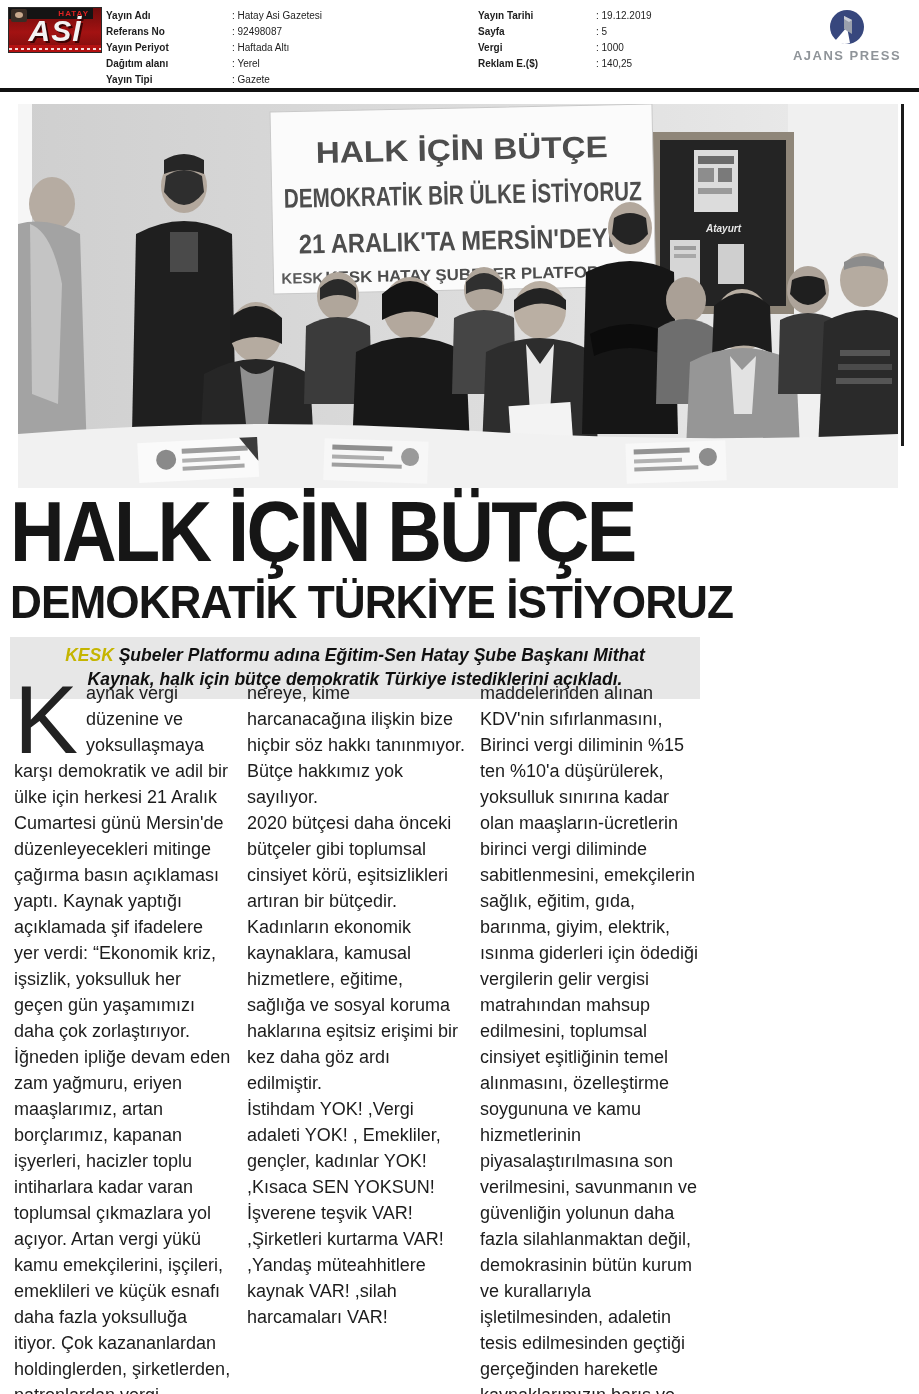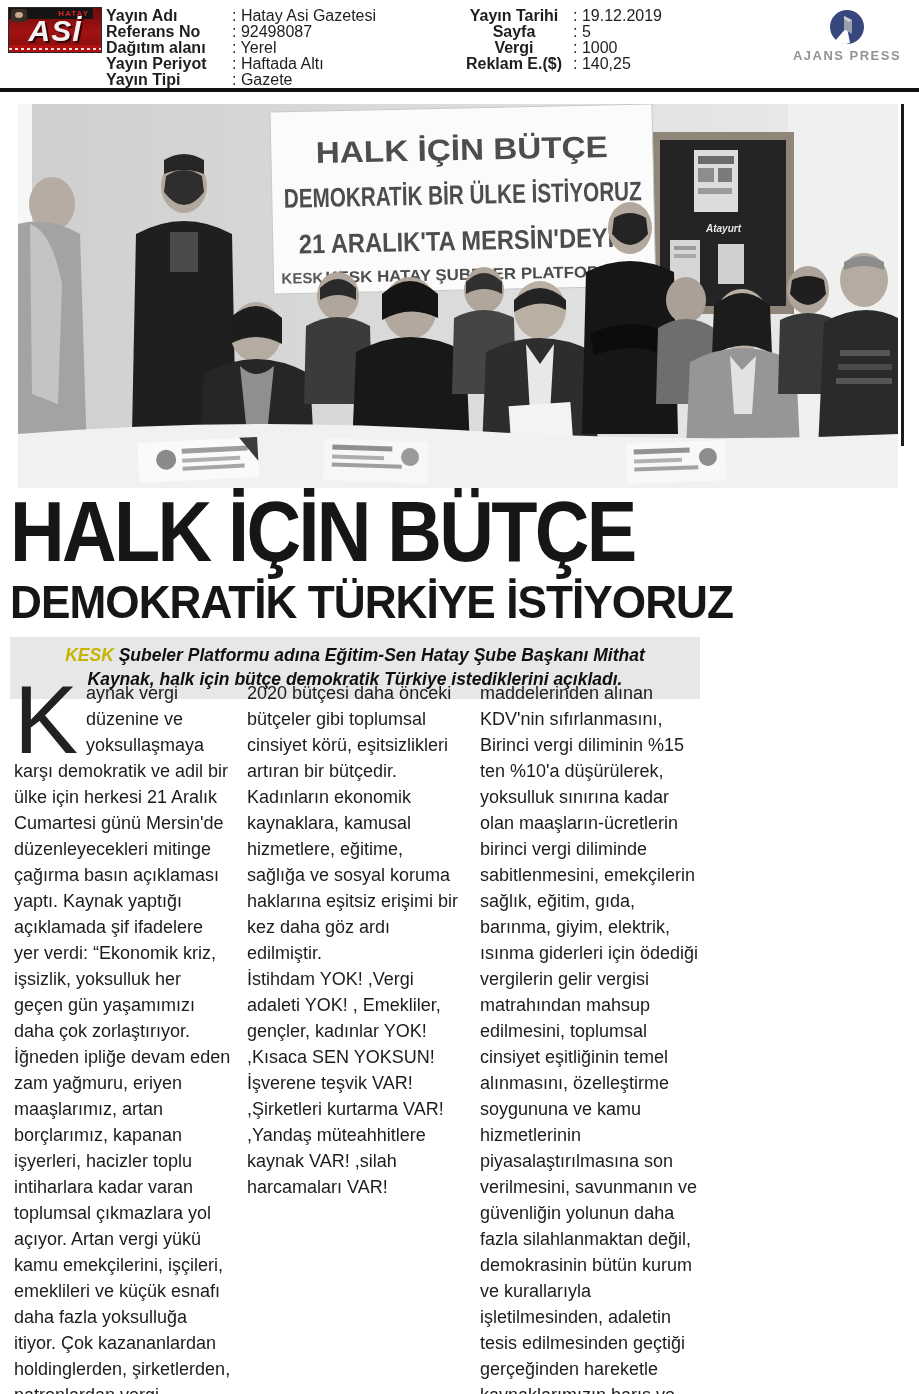--- a/index.html
+++ b/index.html
@@ -12,23 +12,23 @@
             background:linear-gradient(180deg,#6e0c0c 0%,#a31212 55%,#7c0d0d 100%);
             border:1px solid #2a2a2a;box-sizing:border-box;overflow:hidden;}
   .asi-top{position:absolute;left:0;top:0;right:8px;height:11px;background:#141414;}
   .asi-face{position:absolute;left:2px;top:1px;width:16px;height:13px;background:#3a2d25;border-radius:2px;}
   .asi-face:after{content:"";position:absolute;left:4px;top:3px;width:8px;height:6px;background:#c9a98d;border-radius:50%;}
   .asi-sub{position:absolute;right:4px;top:1px;font-size:8px;font-weight:bold;color:#d22;letter-spacing:1px;}
   .asi-word{position:absolute;left:0;right:0;top:7px;text-align:center;font-size:30px;line-height:32px;
             font-weight:bold;font-style:italic;color:#f3f3f3;text-shadow:2px 2px 0 #3a0404;letter-spacing:1px;}
   .asi-strip{position:absolute;left:0;right:0;bottom:0;height:7px;background:#b31111;
              background-image:repeating-linear-gradient(90deg,#f5dada 0 3px,transparent 3px 6px);background-size:100% 2px;background-position:0 3px;background-repeat:no-repeat;}
-  .meta{position:absolute;top:8px;font-size:16px;line-height:16px;}
+  .meta{position:absolute;top:8px;font-size:10px;line-height:16px;}
   .meta-left{left:106px;width:340px;}
-  .meta-right{left:455px;width:300px;text-align:center;}
+  .meta-right{left:478px;width:300px;}
   .meta-row{display:flex;}
   .meta-label{width:126px;font-weight:bold;}
   .meta-right .meta-label{width:118px;}
   .meta-value{white-space:nowrap;}
   .ajans{position:absolute;right:12px;top:8px;width:120px;text-align:center;}
   .ajans-mark{display:block;margin:0 auto;}
   .ajans-name{font-size:13px;font-weight:bold;color:#8f9499;letter-spacing:1.5px;white-space:nowrap;}
 
   .divider{position:absolute;left:0;top:88px;width:919px;height:4px;background:#111;}
 
@@ -71,26 +71,26 @@
     <div class="meta meta-left">
         <div class="meta-row">
           <span class="meta-label">Yayın Adı</span>
           <span class="meta-value">: Hatay Asi Gazetesi</span>
         </div>
         <div class="meta-row">
           <span class="meta-label">Referans No</span>
           <span class="meta-value">: 92498087</span>
         </div>
         <div class="meta-row">
+          <span class="meta-label">Yayın Periyot</span>
+          <span class="meta-value">: Haftada Altı</span>
+        </div>
+        <div class="meta-row">
           <span class="meta-label">Dağıtım alanı</span>
           <span class="meta-value">: Yerel</span>
-        </div>
-        <div class="meta-row">
-          <span class="meta-label">Yayın Periyot</span>
-          <span class="meta-value">: Haftada Altı</span>
         </div>
         <div class="meta-row">
           <span class="meta-label">Yayın Tipi</span>
           <span class="meta-value">: Gazete</span>
         </div>
       </div>
     <div class="meta meta-right">
         <div class="meta-row">
           <span class="meta-label">Yayın Tarihi</span>
           <span class="meta-value">: 19.12.2019</span>
@@ -289,20 +289,21 @@
 
   <div class="article">
     <div class="col">
       <p><span class="dropcap">K</span><span>aynak vergi düzenine ve yoksullaşmaya karşı demokratik ve adil bir ülke için herkesi 21 Aralık Cumartesi günü Mersin'de düzenleyecekleri mitinge çağırma basın açıklaması yaptı. Kaynak yaptığı açıklamada şif ifadelere yer verdi: “Ekonomik kriz, işsizlik, yoksulluk her geçen gün yaşamımızı daha çok zorlaştırıyor.</span></p>
       <div>
           <p>İğneden ipliğe devam eden zam yağmuru, eriyen maaşlarımız, artan borçlarımız, kapanan işyerleri, hacizler toplu intiharlara kadar varan toplumsal çıkmazlara yol açıyor. Artan vergi yükü kamu emekçilerini, işçileri, emeklileri ve küçük esnafı daha fazla yoksulluğa itiyor. Çok kazananlardan holdinglerden, şirketlerden, patronlardan vergi al(a)mayan iktidar yükü bizlerin, sizlerin sırtına yükleyerek daha fazla ezilmemize yol açıyor. Bugünlerde TBMM'de görüşmeler devam eden 2020 bütçesinde de yoksulluk ve işsizlik gözüküyor. Gelir vergisinden tüketimde ödediğimiz KDV ve ÖTV'ye kadar her adımda bizden alınan vergiler</p>
         </div>
     </div>
     <div class="col">
       <div>
+          <p>nereye, kime harcanacağına ilişkin bize hiçbir söz hakkı tanınmıyor. Bütçe hakkımız yok sayılıyor.</p>
           <p>2020 bütçesi daha önceki bütçeler gibi toplumsal cinsiyet körü, eşitsizlikleri artıran bir bütçedir.</p>
           <p>Kadınların ekonomik kaynaklara, kamusal hizmetlere, eğitime, sağlığa ve sosyal koruma haklarına eşitsiz erişimi bir kez daha göz ardı edilmiştir.</p>
           <p>İstihdam YOK! ,Vergi adaleti YOK! , Emekliler, gençler, kadınlar YOK! ,Kısaca SEN YOKSUN! İşverene teşvik VAR! ,Şirketleri kurtarma VAR! ,Yandaş müteahhitlere kaynak VAR! ,silah harcamaları VAR!</p>
         </div>
     </div>
     <div class="col">
       <div>
           <p>maddelerinden alınan KDV'nin sıfırlanmasını, Birinci vergi diliminin %15 ten %10'a düşürülerek, yoksulluk sınırına kadar olan maaşların-ücretlerin birinci vergi diliminde sabitlenmesini, emekçilerin sağlık, eğitim, gıda, barınma, giyim, elektrik, ısınma giderleri için ödediği vergilerin gelir vergisi matrahından mahsup edilmesini, toplumsal cinsiyet eşitliğinin temel alınmasını, özelleştirme soygununa ve kamu hizmetlerinin piyasalaştırılmasına son verilmesini, savunmanın ve güvenliğin yolunun daha fazla silahlanmaktan değil, demokrasinin bütün kurum ve kurallarıyla işletilmesinden, adaletin tesis edilmesinden geçtiği gerçeğinden hareketle kaynaklarımızın barış ve demokrasi için kullanılmasını istiyoruz.</p>
         </div>
 

